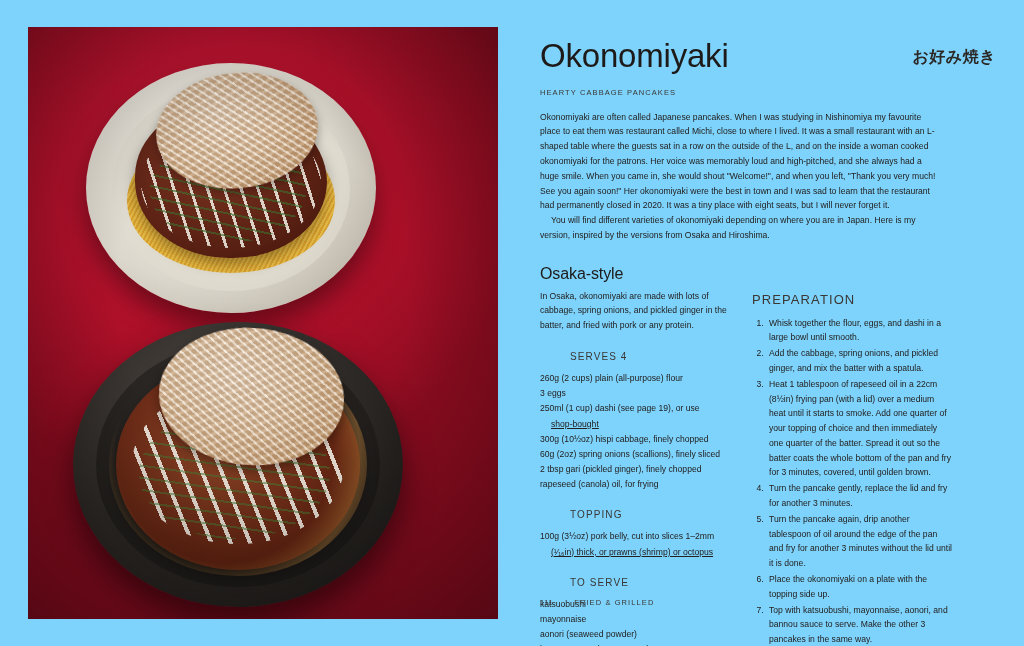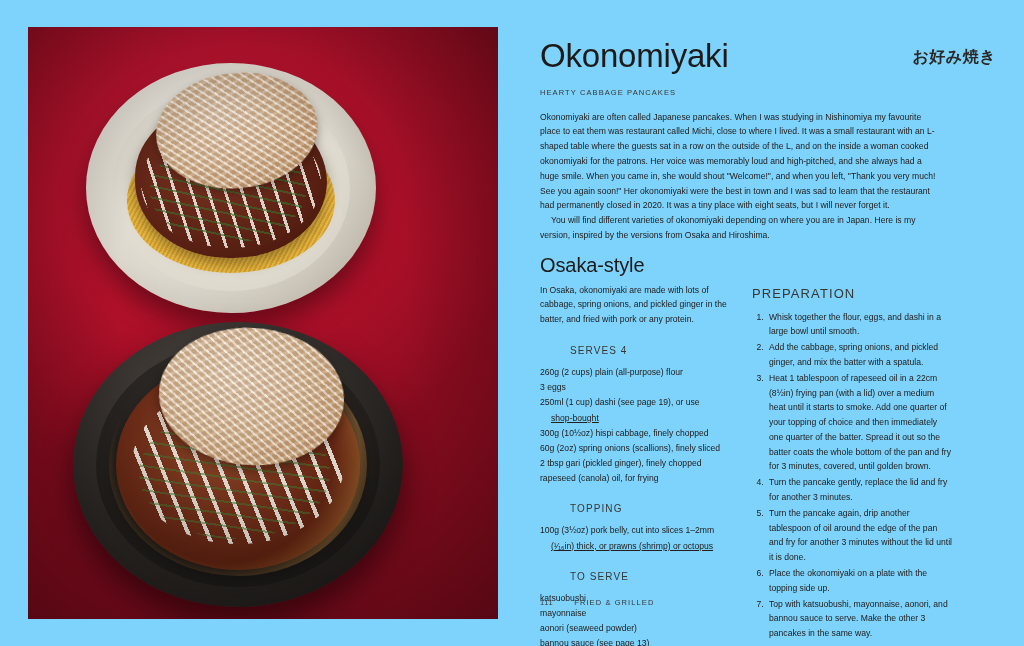--- a/index.html
+++ b/index.html
@@ -255,22 +255,22 @@
     font-size: 8.6px;
     line-height: 1.72;
     color: #23201f;
     text-align: left;
     max-width: 400px;
   }
   .intro p { margin: 0; }
   .intro p + p { text-indent: 11px; }
 
   .style-heading {
-    margin-top: 11px;
-    font-size: 20px;
+    margin-top: 22px;
+    font-size: 16px;
     font-weight: 400;
     letter-spacing: -0.1px;
     color: #1d1a19;
   }
   .columns {
     display: flex;
     gap: 22px;
     margin-top: 6px;
   }
   .col-left { width: 190px; }

